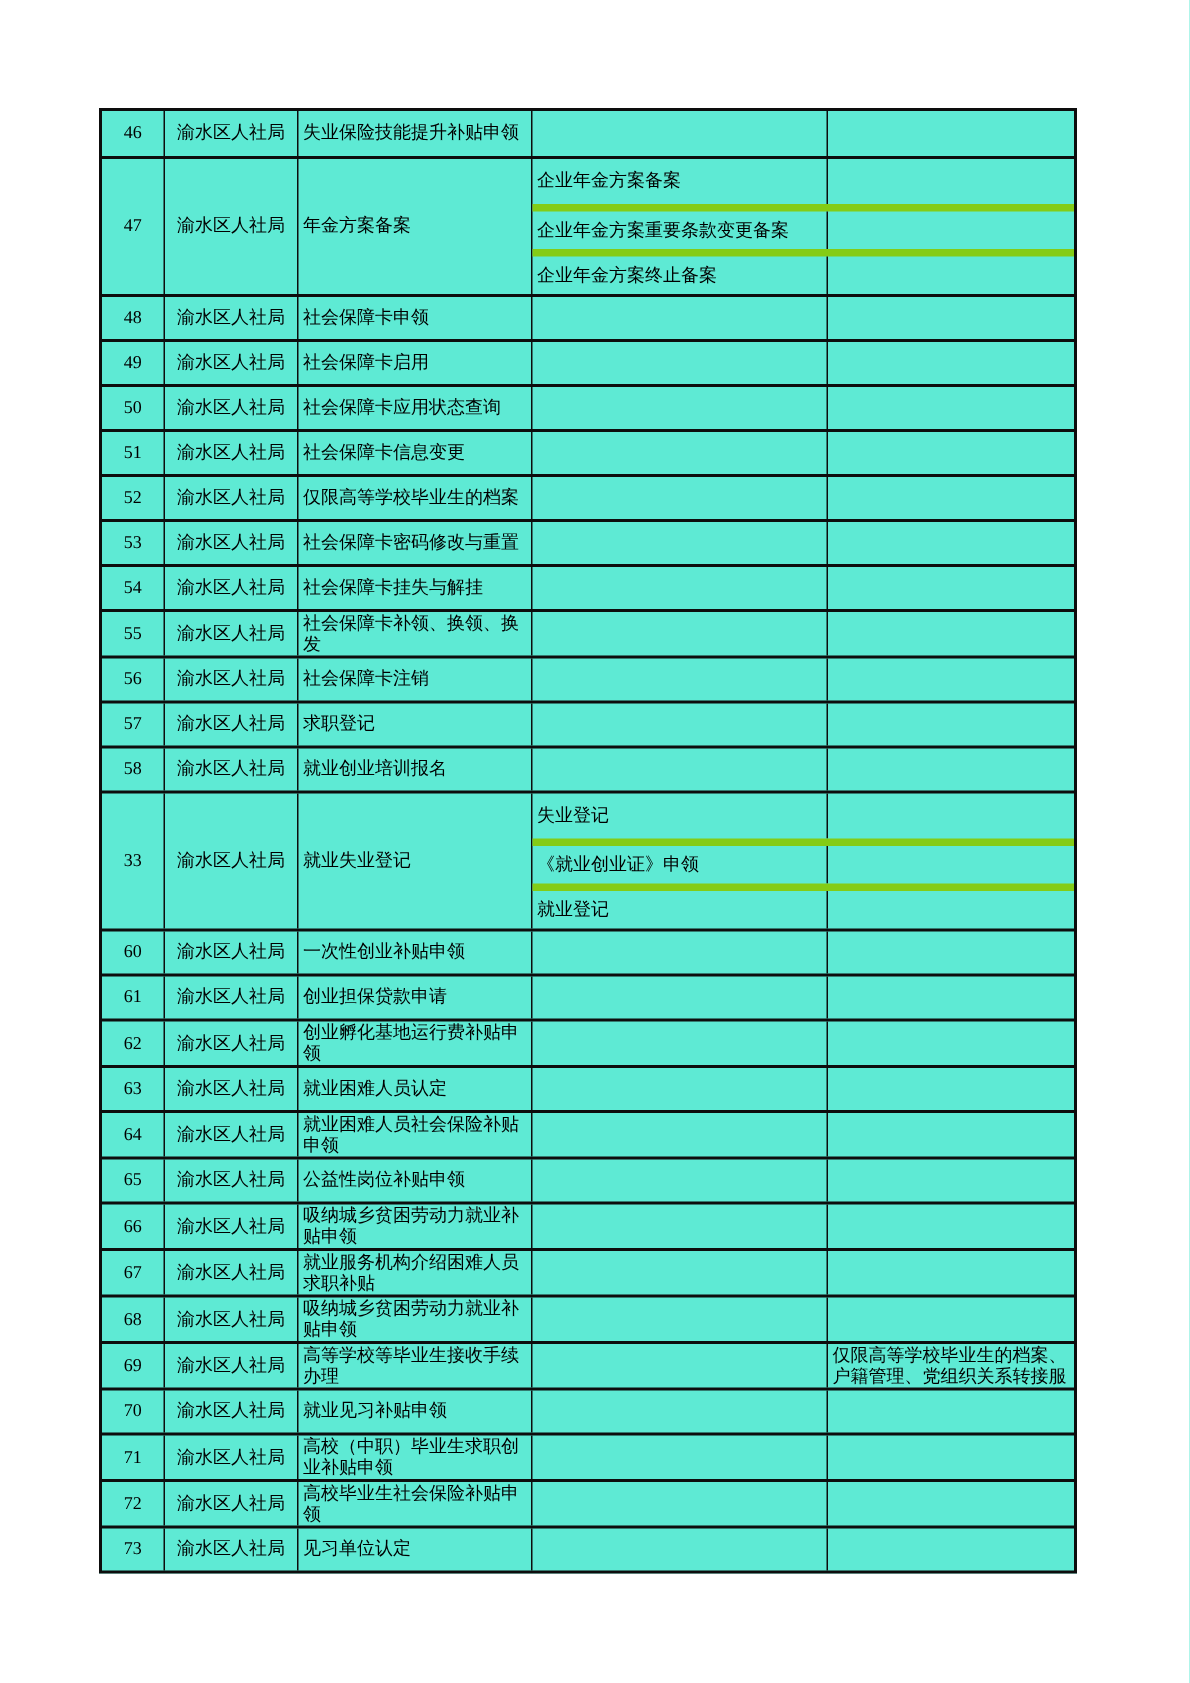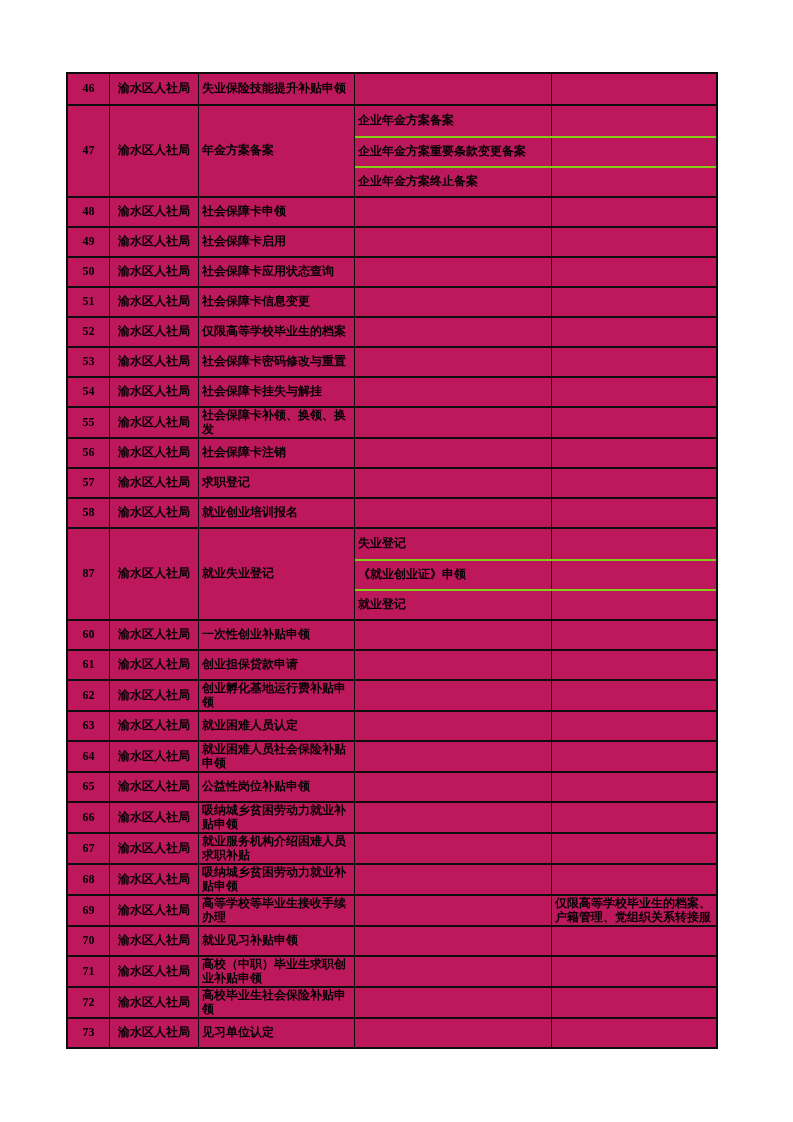--- a/index.html
+++ b/index.html
@@ -10,22 +10,21 @@
     color:#000;
     position:relative;
     overflow:hidden;
   }
   .doc-table{
     position:absolute;
     left:66px;top:72px;
     width:652px;
     border:2px solid #0d0d0d;
     box-sizing:border-box;
-    background:#be185d;
-    font-weight:bold;
+    background:#5eead4;
   }
   .main-row{
     display:flex;
     align-items:stretch;
     border-top:2px solid #0d0d0d;
     min-height:30px;
     box-sizing:border-box;
   }
   .doc-table > .main-row:first-child{border-top:none;}
   .cell{
@@ -65,21 +64,21 @@
   .sub-rows{
     flex:1;
     display:flex;
     flex-direction:column;
   }
   .sub-row{
     display:flex;
     align-items:stretch;
     flex:1;
     min-height:30px;
-    border-top:2px solid #84cc16;
+    border-top:5px solid #84cc16;
     box-sizing:border-box;
   }
   .sub-rows > .sub-row:first-child{border-top:none;}
 </style>
 </head>
 <body>
 
 <div class="doc-table" id="services-table">
     <div class="main-row">
       <div class="cell c-no">46</div>
@@ -178,21 +177,21 @@
       <div class="cell c-note"></div>
     </div>
     <div class="main-row">
       <div class="cell c-no">58</div>
       <div class="cell c-dept">渝水区人社局</div>
       <div class="cell c-service">就业创业培训报名</div>
       <div class="cell c-sub"></div>
       <div class="cell c-note"></div>
     </div>
     <div class="main-row">
-      <div class="cell c-no">87</div>
+      <div class="cell c-no">33</div>
       <div class="cell c-dept">渝水区人社局</div>
       <div class="cell c-service">就业失业登记</div>
       <div class="sub-rows">
         <div class="sub-row">
           <div class="cell c-sub">失业登记</div>
           <div class="cell c-note"></div>
         </div>
         <div class="sub-row">
           <div class="cell c-sub">《就业创业证》申领</div>
           <div class="cell c-note"></div>

